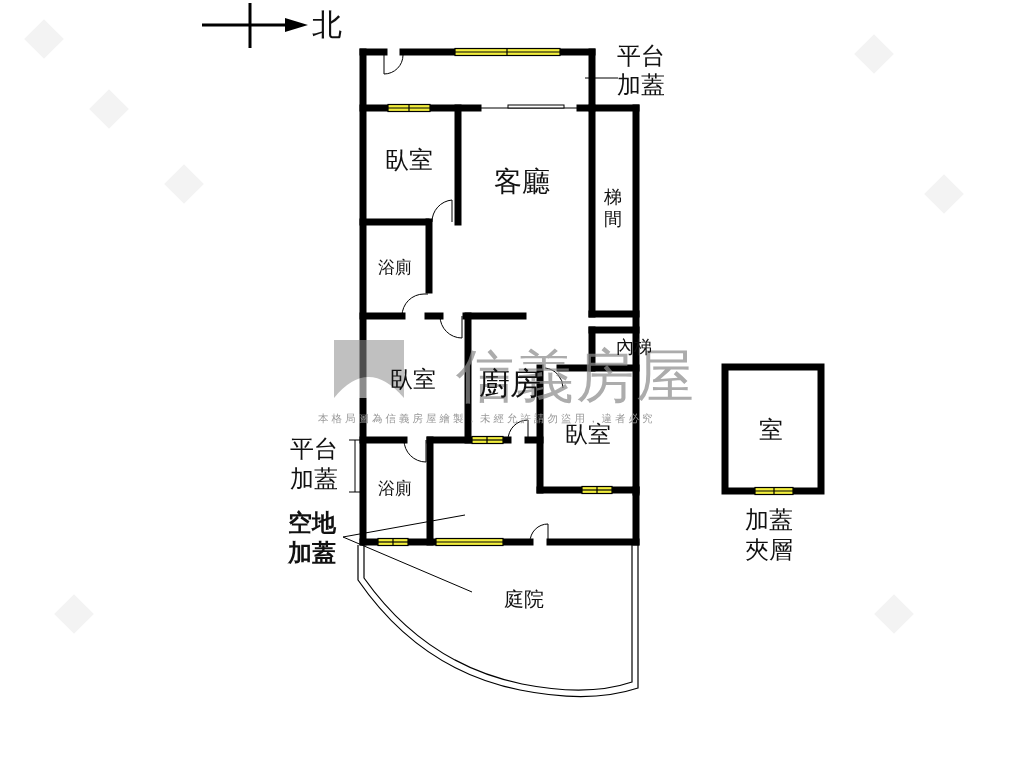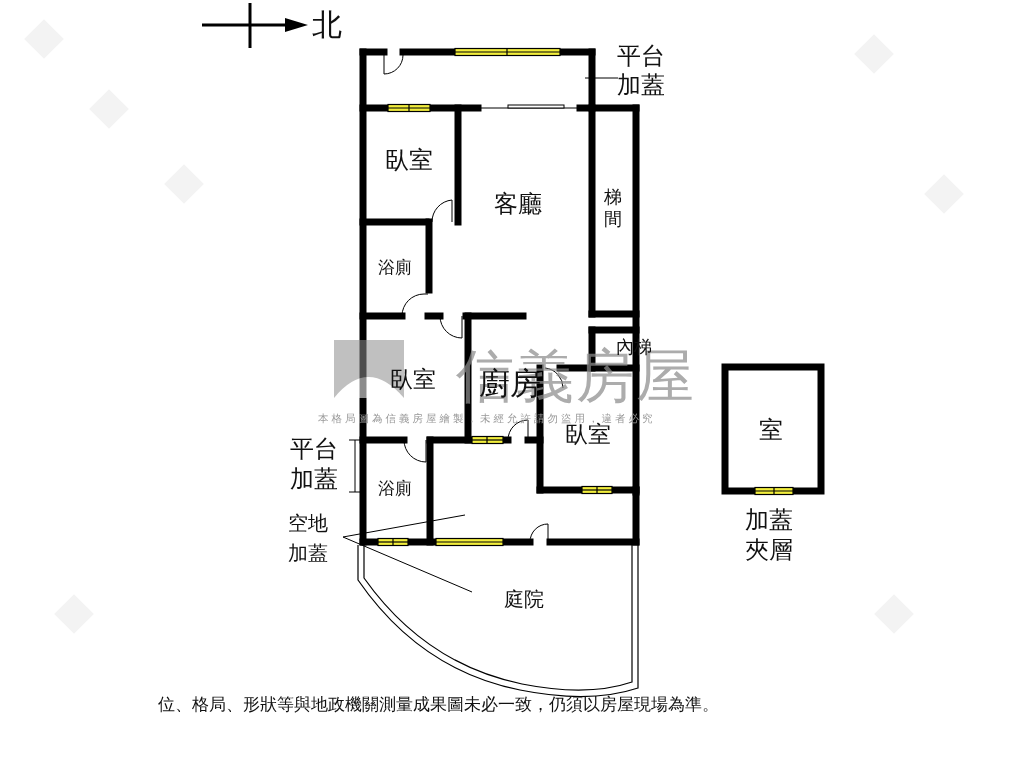--- a/index.html
+++ b/index.html
@@ -141,21 +141,21 @@
     <path d="M334 398 Q368 356 404 398 Z" fill="#fff"></path>
   </g>
 </svg>
 
 <div class="wm-big">信義房屋</div>
 <div class="wm-small">本格局圖為信義房屋繪製，未經允許請勿盜用，違者必究</div>
 
 <div class="lbl" style="left:312px;top:10px;font-size:30px;">北</div>
 
 <div class="lbl" style="left:385px;top:148px;font-size:24px;">臥室</div>
-<div class="lbl" style="left:494px;top:192px;font-size:24px;">客廳</div>
+<div class="lbl" style="left:494px;top:168px;font-size:28px;">客廳</div>
 <div class="lbl" style="left:604px;top:186px;font-size:18px;line-height:22px;">
   <div id="sw1">梯</div>
   <div id="sw2">間</div>
 </div>
 <div class="lbl" style="left:378px;top:259px;font-size:17px;">浴廁</div>
 <div class="lbl" style="left:616px;top:338px;font-size:18px;">內梯</div>
 <div class="lbl" style="left:390px;top:368px;font-size:23px;">臥室</div>
 <div class="lbl" style="left:479px;top:368px;font-size:31px;">廚房</div>
 <div class="lbl" style="left:565px;top:423px;font-size:23px;">臥室</div>
 <div class="lbl" style="left:378px;top:480px;font-size:17px;">浴廁</div>
@@ -163,24 +163,23 @@
 <div class="lbl" style="left:759px;top:418px;font-size:24px;">室</div>
 
 <div class="lbl" style="left:617px;top:42px;font-size:24px;line-height:29px;">
   <div>平台</div>
   <div>加蓋</div>
 </div>
 <div class="lbl" style="left:290px;top:434px;font-size:24px;line-height:30px;">
   <div>平台</div>
   <div>加蓋</div>
 </div>
-<div class="lbl" style="left:288px;top:508px;font-size:20px;line-height:30px;">
+<div class="lbl" style="left:288px;top:508px;font-size:24px;line-height:30px;font-weight:bold;">
   <div>空地</div>
   <div>加蓋</div>
 </div>
 <div class="lbl" style="left:745px;top:505px;font-size:24px;line-height:30px;">
   <div>加蓋</div>
   <div>夾層</div>
 </div>
 
 <div class="note">
-  <div>位、格局、形狀等與地政機關測量成果圖未必一致，仍須以房屋現場為準。</div>
 </div>
 
 </body></html>

